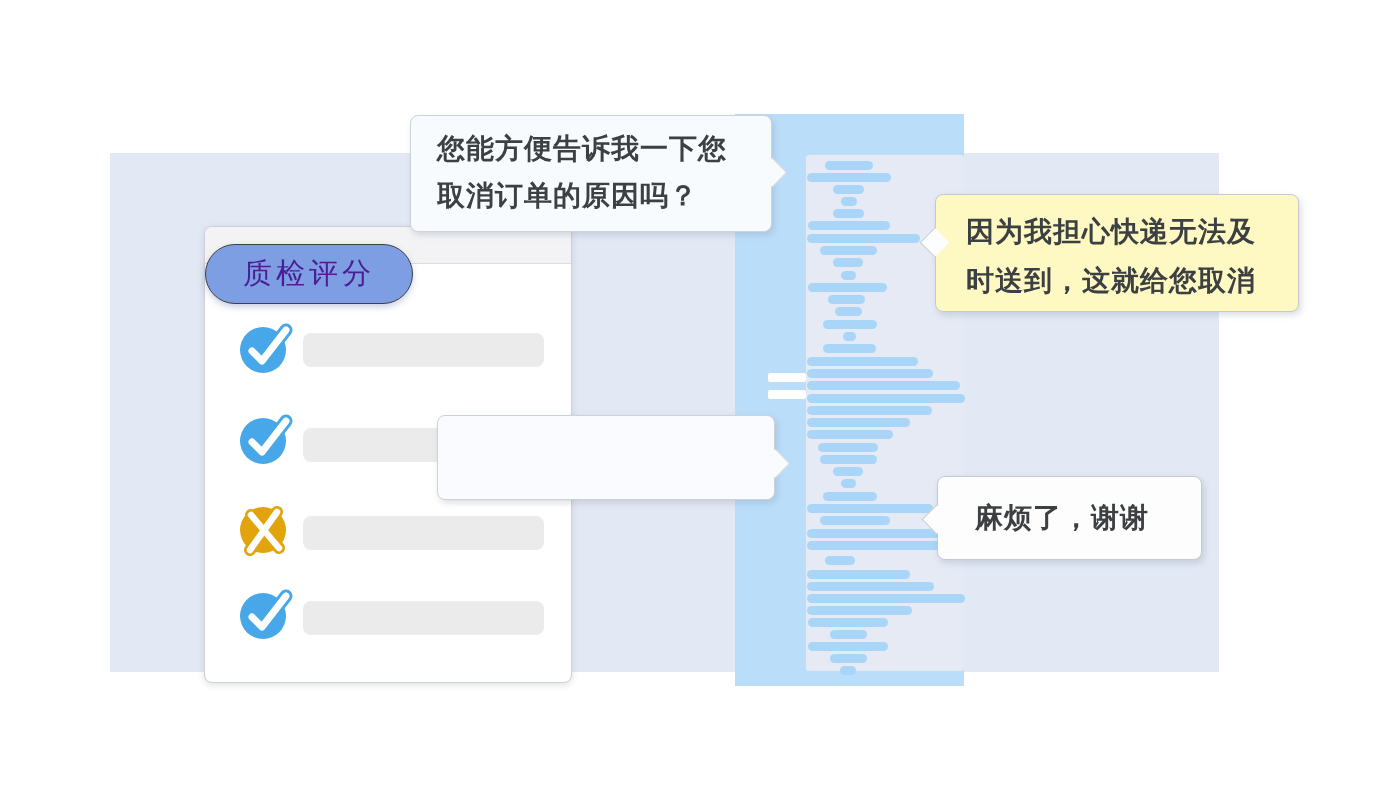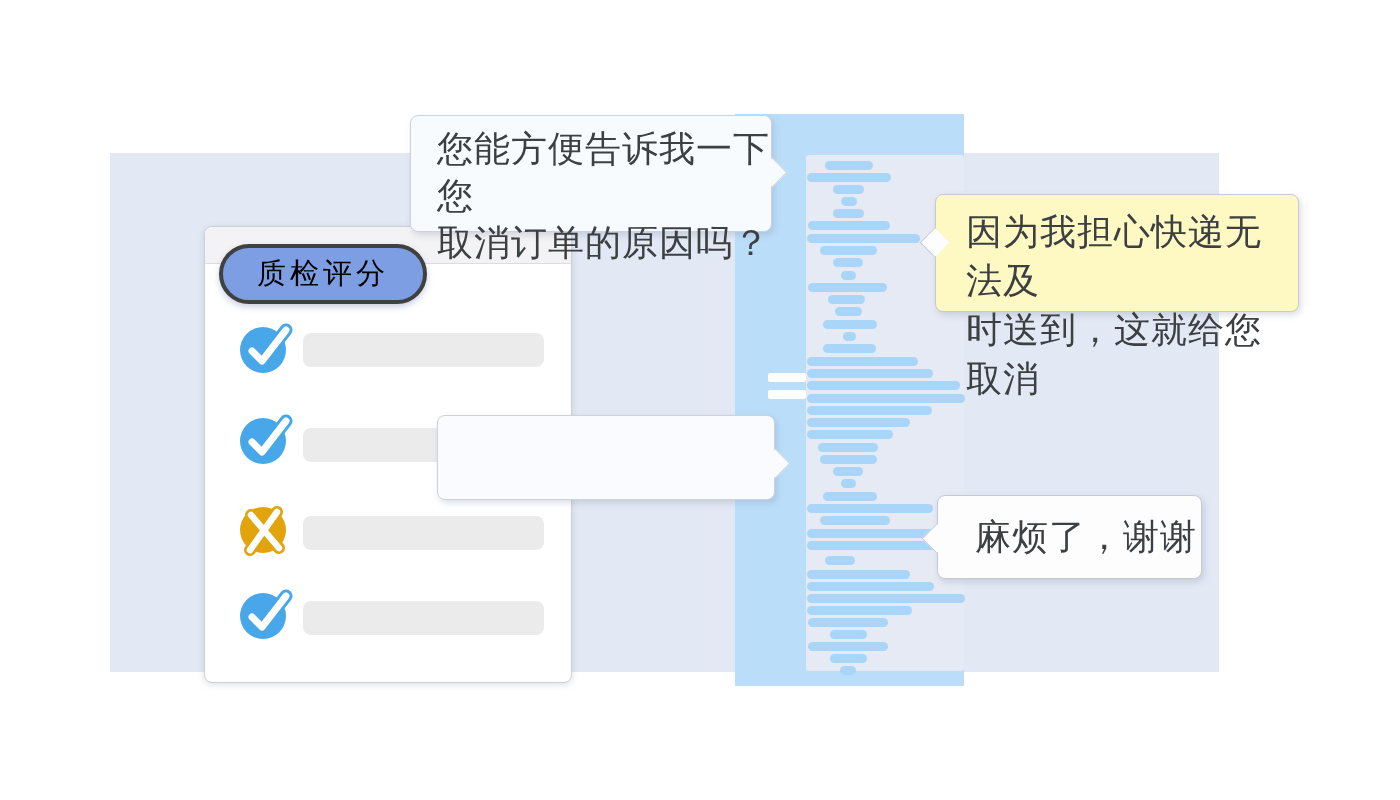--- a/index.html
+++ b/index.html
@@ -24,40 +24,40 @@
   .transcript-body{position:absolute;left:806px;top:155px;width:158px;height:516px;background:var(--transcript-bg);border-radius:3px;}
   .lines-layer{position:absolute;left:0;top:0;width:100%;height:100%;}
   .t-line{position:absolute;height:9px;border-radius:5px;background:var(--line-blue);}
   .t-gap{position:absolute;height:9px;border-radius:2px;background:#ffffff;}
 
   
   .qc-card{position:absolute;left:204px;top:226px;width:368px;height:457px;background:#fff;
     border:1px solid #cfd0d6;border-radius:8px;box-shadow:0 2px 6px rgba(130,138,155,.25);}
   .qc-header{position:absolute;left:0;top:0;width:100%;height:37px;background:#f3f3f5;
     border-bottom:1px solid #dcdce1;border-radius:8px 8px 0 0;}
-  .qc-pill{position:absolute;left:14px;top:17px;width:208px;height:60px;border-radius:30px;
-    background:var(--pill-blue);border:4px solid #404040;color:#000000;font-size:29px;letter-spacing:4px;
+  .qc-pill{position:absolute;left:0;top:17px;width:208px;height:60px;border-radius:30px;
+    background:var(--pill-blue);border:1px solid #404040;color:#4c1d95;font-size:29px;letter-spacing:4px;
     display:flex;align-items:center;justify-content:center;box-shadow:0 3px 6px rgba(100,120,170,.35);}
   .qc-icon{position:absolute;left:33px;width:60px;height:58px;}
   .qc-bar{position:absolute;left:98px;width:241px;height:34px;border-radius:8px;background:var(--bar-gray);}
 
   
-  .bubble{position:absolute;border-radius:8px;font-size:36px;letter-spacing:1px;color:#3d4043;
-    box-shadow:2px 3px 6px rgba(125,135,158,.28);}
+  .bubble{position:absolute;border-radius:8px;font-size:28px;letter-spacing:1px;color:#3d4043;
+    box-shadow:2px 3px 6px rgba(125,135,158,.28);font-weight:bold;}
   .ptr{position:absolute;width:21px;height:21px;transform:rotate(45deg);}
   .b1{left:410px;top:115px;width:362px;height:117px;background:#f8fbfe;border:1px solid #ccd3db;
     padding:9px 0 0 26px;line-height:47px;}
   .b1 .ptr{right:-12px;top:46px;background:#f8fbfe;border-top:1px solid #ccd3db;border-right:1px solid #ccd3db;}
   .b2{left:935px;top:194px;width:364px;height:118px;background:#fef9c3;border:1px solid #c6cad0;
     padding:12px 0 0 30px;line-height:49px;}
   .b2 .ptr{left:-12px;top:37px;background:#fdfdfe;border-left:1px solid #c6cad0;border-bottom:1px solid #c6cad0;}
   .b3{left:437px;top:415px;width:338px;height:85px;background:#f9fbfe;border:1px solid #ccd3db;
     padding-left:26px;display:flex;align-items:center;}
   .b3 .ptr{right:-12px;top:37px;background:#f9fbfe;border-top:1px solid #ccd3db;border-right:1px solid #ccd3db;}
-  .b4{left:937px;top:495px;width:265px;height:84px;background:#fdfdfe;border:1px solid #c6cad0;
+  .b4{left:937px;top:476px;width:265px;height:84px;background:#fdfdfe;border:1px solid #c6cad0;
     padding-left:37px;display:flex;align-items:center;}
   .b4 .ptr{left:-12px;top:32px;background:#fdfdfe;border-left:1px solid #c6cad0;border-bottom:1px solid #c6cad0;}
 </style>
 </head>
 <body>
 
 <div class="stage">
 
   <div class="backdrop"></div>
 

